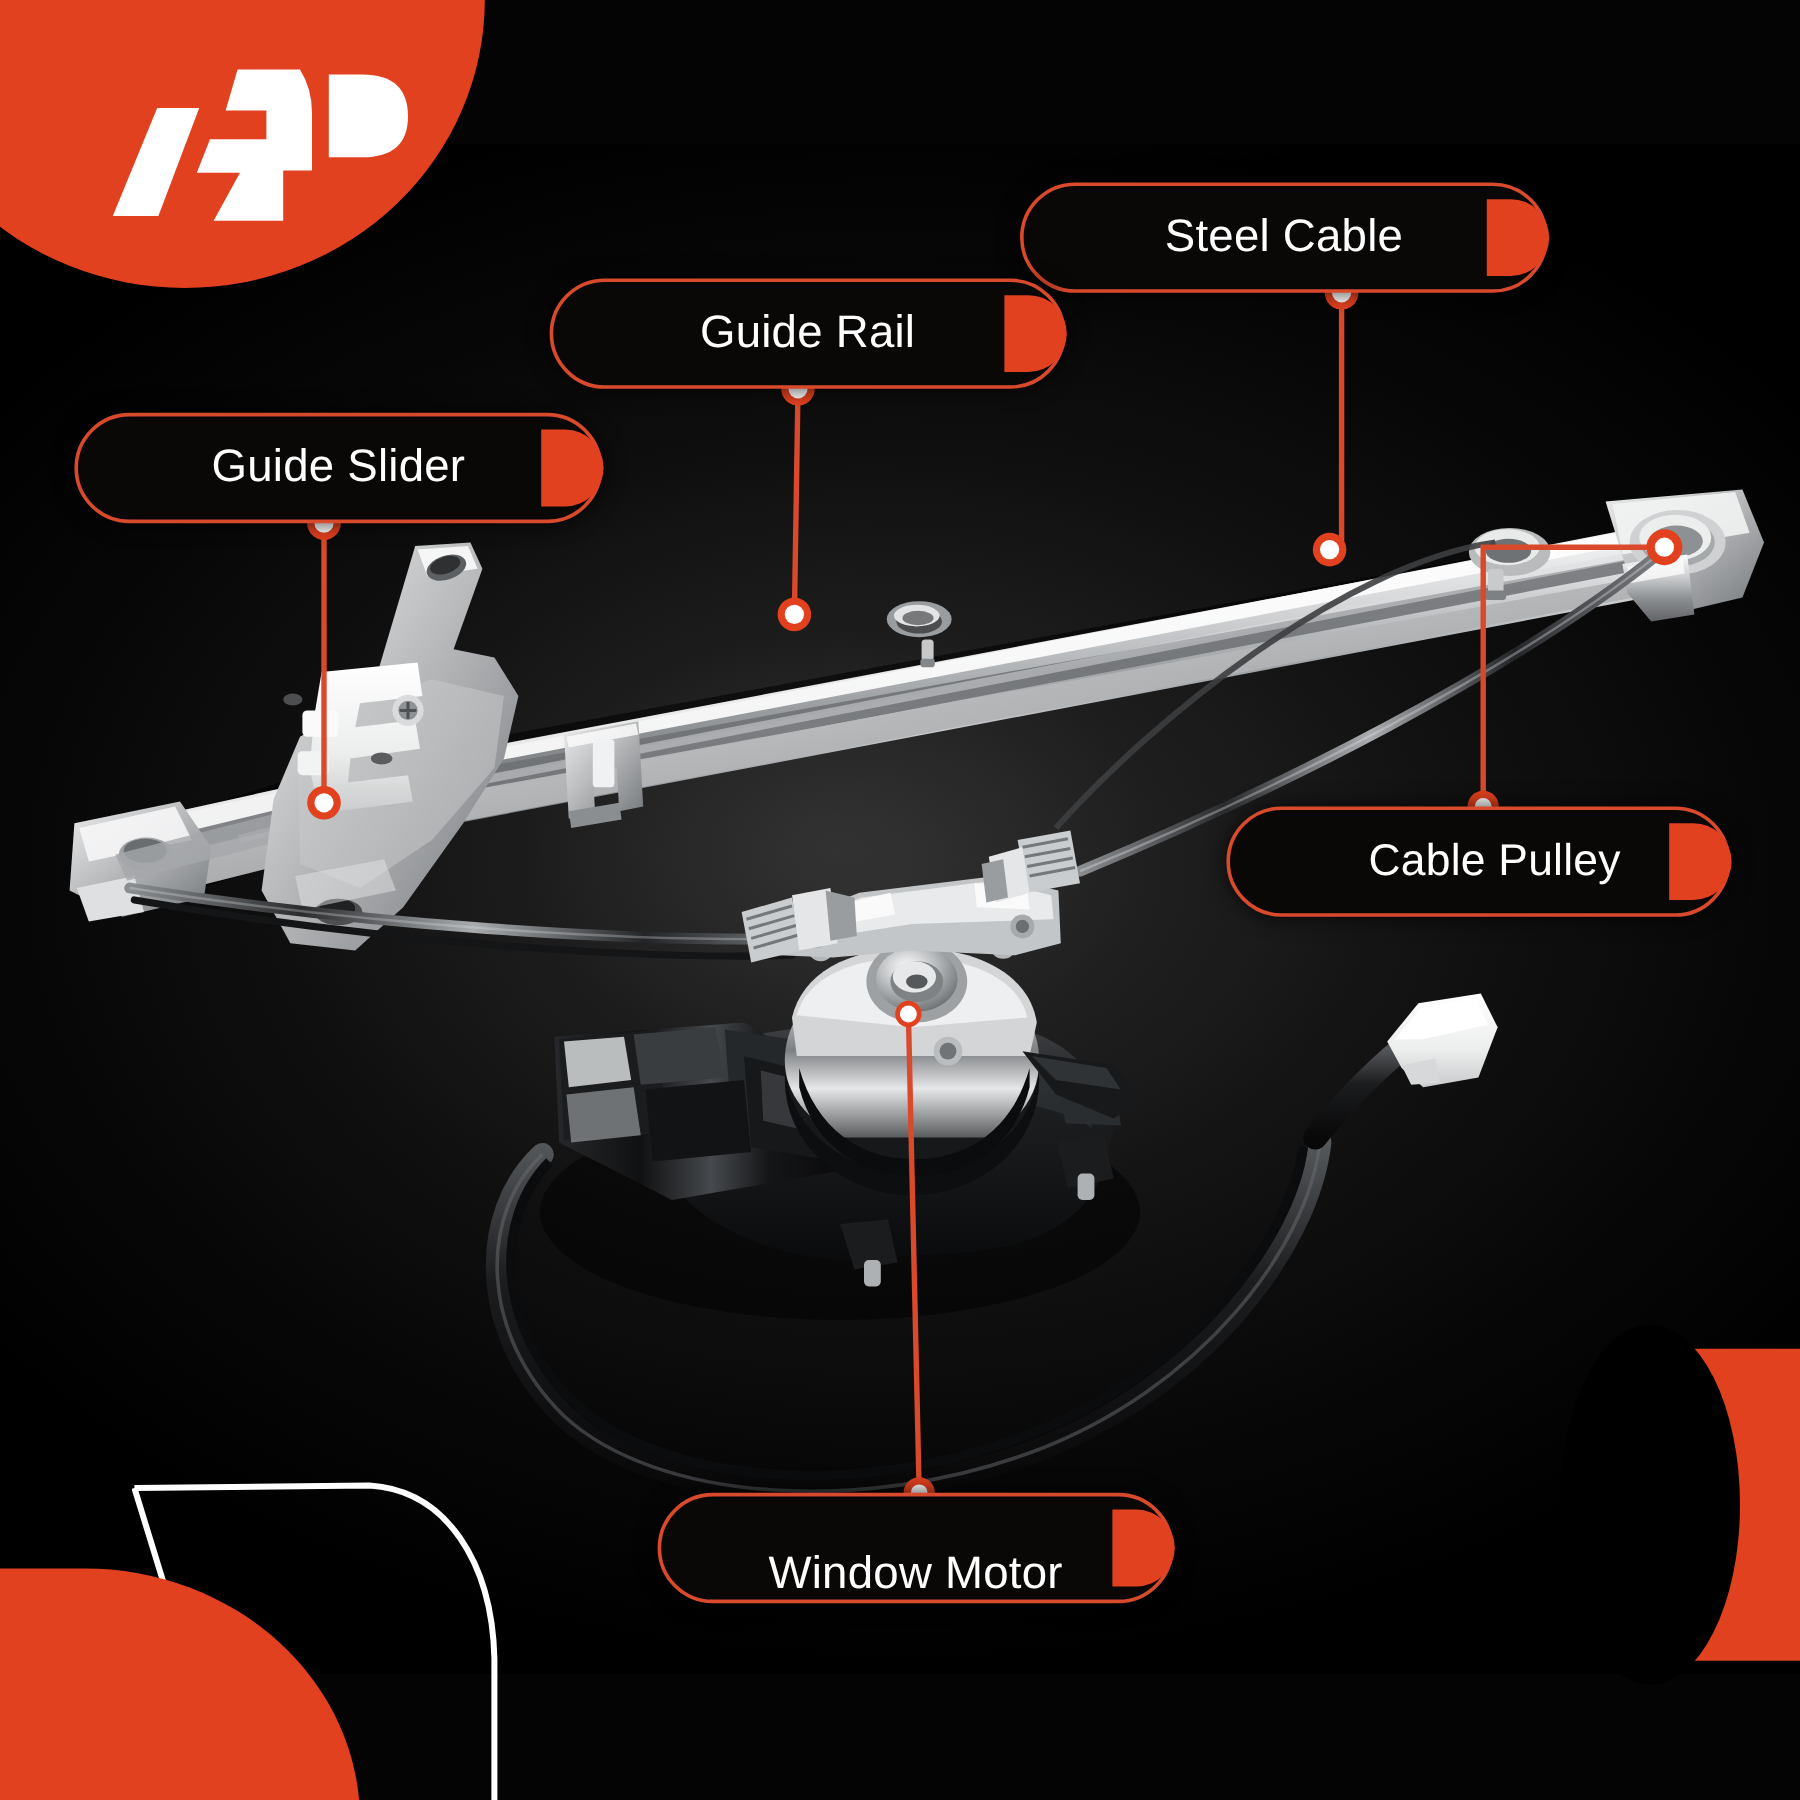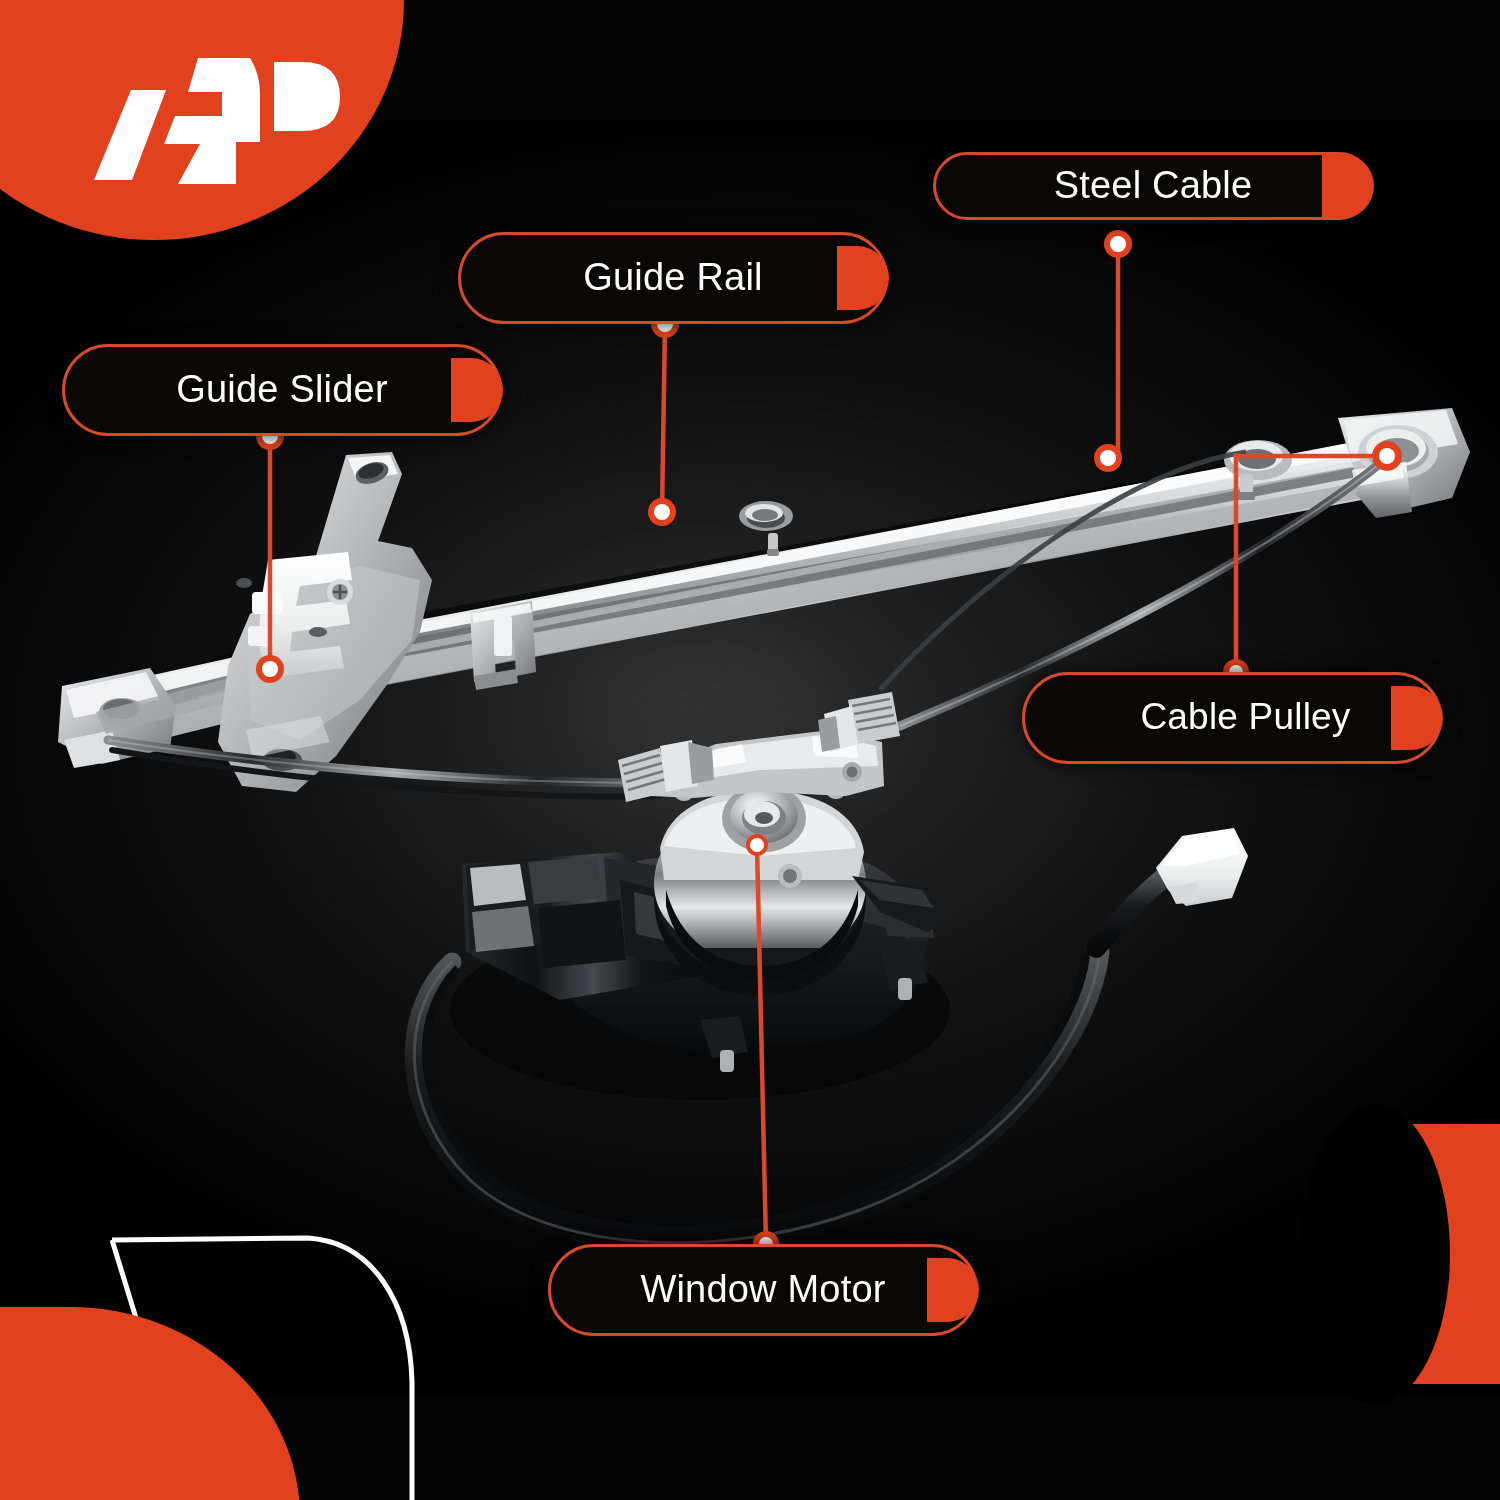--- a/index.html
+++ b/index.html
@@ -49,25 +49,25 @@
   .pill .txt{color:#fff;font-size:38px;font-weight:400;letter-spacing:.2px;
              white-space:nowrap;line-height:1;padding-bottom:3px;}
   .pill .cap{position:absolute;top:50%;transform:translateY(-50%);
              background:#e2411f;}
   
   .cap-right{right:-4px;width:52px;height:64px;
              border-radius:0 34px 34px 0;}
   
   .pill{overflow:visible;}
 
-  .pill-steel  {left:933px; top:152px;  width:440px; height:68px;}
+  .pill-steel  {left:850px; top:152px;  width:440px; height:92px;}
   .pill-rail   {left:458px; top:232px;  width:430px; height:92px;}
   .pill-slider {left:62px;  top:344px;  width:440px; height:92px;}
   .pill-pulley {left:1022px;top:672px;  width:420px; height:92px;}
-  .pill-motor  {left:548px; top:1244px; width:430px; height:92px;}
+  .pill-motor  {left:548px; top:1244px; width:430px; height:92px;align-items:flex-end;}
 
   .pill-pulley .txt{font-size:37px;margin-left:27px;}
 </style>
 </head>
 <body>
 
 <div id="stage">
 
   <div class="bg-base"></div>
   <div class="bg-glow"></div>

